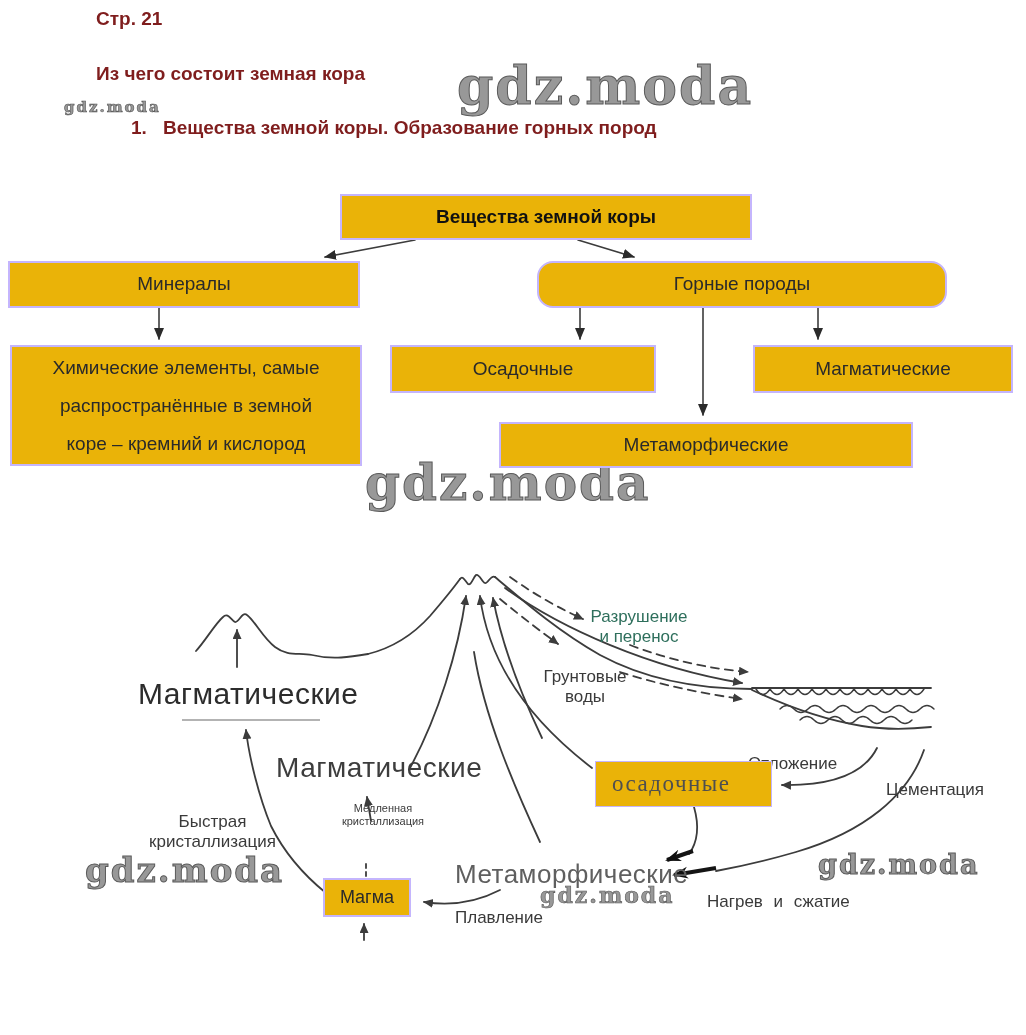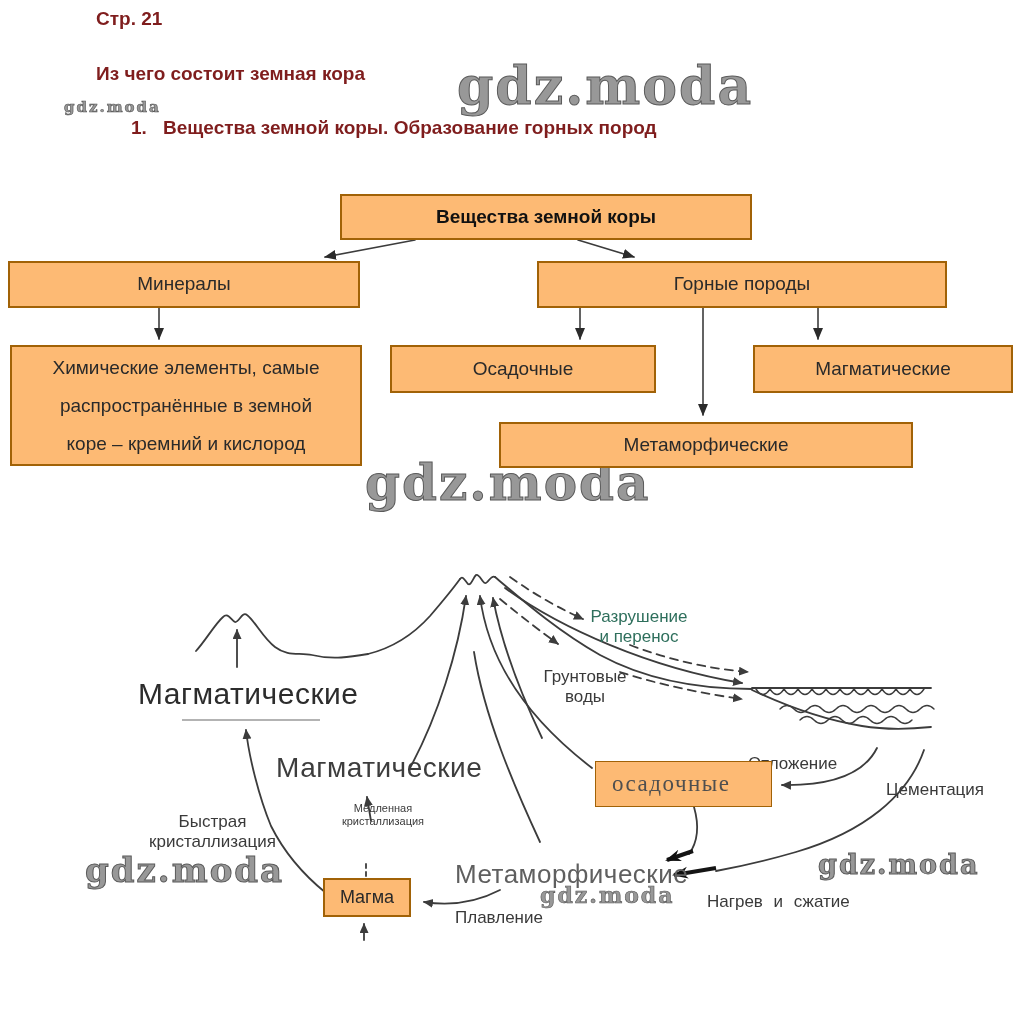--- a/index.html
+++ b/index.html
@@ -6,21 +6,21 @@
   .page{position:relative;width:1026px;height:1035px;background:#ffffff;overflow:hidden;
         font-family:"Liberation Sans",sans-serif;color:#222;}
   svg.overlay{position:absolute;left:0;top:0;z-index:1;pointer-events:none;}
   .ln{fill:none;stroke:#3c3c3c;stroke-width:1.8;stroke-linecap:round;}
   .thin{stroke:#9a9a9a;stroke-width:1.3;}
   .dash{stroke-dasharray:8 6;}
   .dash2{stroke-dasharray:4 4;}
   .thick{stroke:#141414;stroke-width:4;}
   .flow{stroke-width:1.6;}
   .hdr{position:absolute;z-index:2;font-weight:bold;font-size:19px;color:#7f1d1d;white-space:nowrap;}
-  .box{position:absolute;z-index:2;box-sizing:border-box;border:2px solid #a16207;background:#fdba74;
+  .box{position:absolute;z-index:2;box-sizing:border-box;border:2px solid #c4b5fd;background:#eab308;
        display:flex;align-items:center;justify-content:center;text-align:center;
        font-size:19px;color:#2a2a2a;line-height:1.3;}
   .box.bold{font-weight:bold;color:#111;}
   .multi{flex-direction:column;line-height:38px;}
   .lbl{position:absolute;z-index:2;font-size:17px;color:#3a3a3a;line-height:1.18;white-space:nowrap;}
   .ctr{text-align:center;white-space:normal;}
   .big{font-size:30px;color:#2c2c2c;letter-spacing:0.5px;}
   .big2{font-size:28px;color:#3d3d3d;letter-spacing:0.5px;}
   .meta{font-size:26px;color:#5f5f5f;letter-spacing:0.5px;}
   .teal{color:#2e6f5c;}
@@ -117,21 +117,21 @@
   <div class="hdr" style="left:96px;top:63px;">Из чего состоит земная кора</div>
   <div class="hdr" style="left:131px;top:117px;">1.</div>
   <div class="hdr" style="left:163px;top:117px;">Вещества земной коры. Образование горных пород</div>
 
   <div class="box bold" style="left:340px;top:194px;width:412px;height:46px;">
     <span>Вещества земной коры</span>
   </div>
   <div class="box" style="left:8px;top:261px;width:352px;height:47px;">
     <span>Минералы</span>
   </div>
-  <div class="box" style="left:537px;top:261px;width:410px;height:47px;">
+  <div class="box" style="left:537px;top:261px;width:410px;height:47px;border-radius:16px;">
     <span>Горные породы</span>
   </div>
   <div class="box multi" style="left:10px;top:345px;width:352px;height:121px;">
     <span>Химические элементы, самые</span>
     <span>распространённые в земной</span>
     <span>коре – кремний и кислород</span>
   </div>
   <div class="box" style="left:390px;top:345px;width:266px;height:48px;">
     <span>Осадочные</span>
   </div>

